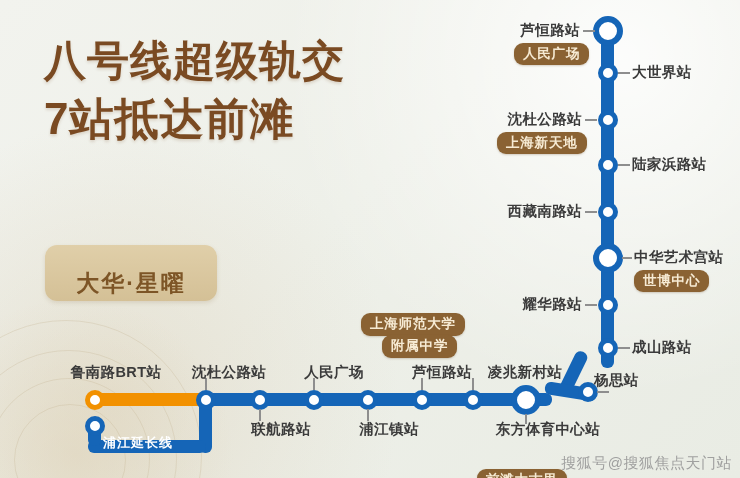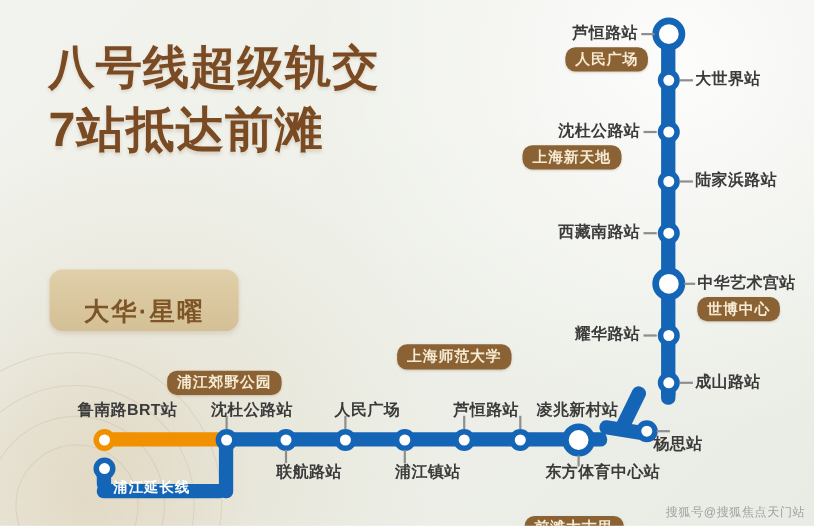--- a/index.html
+++ b/index.html
@@ -83,21 +83,21 @@
   .poi.two{line-height:16px;padding:3px 9px 4px;}
 
   
   .online-label{
     position:absolute;color:#ffffff;font-size:13px;font-weight:bold;
     letter-spacing:1px;white-space:nowrap;
   }
 
   
   .watermark{
-    position:absolute;right:8px;bottom:5px;color:#9a9a9a;font-size:11px;
+    position:absolute;right:8px;bottom:5px;color:#9a9a9a;font-size:15px;
     letter-spacing:.5px;opacity:.92;white-space:nowrap;
   }
 </style>
 </head>
 <body>
 
 <div id="poster">
 
   <div class="glow"></div>
   <div class="ring r1"></div>
@@ -170,34 +170,34 @@
   <div class="tick tick-v" style="left:525px;top:414px;height:10px;"></div>
 
   <div class="stn l" style="left:580px;top:30px;">芦恒路站</div>
   <div class="stn r" style="left:632px;top:72px;">大世界站</div>
   <div class="stn l" style="left:582px;top:119px;">沈杜公路站</div>
   <div class="stn r" style="left:632px;top:164px;">陆家浜路站</div>
   <div class="stn l" style="left:582px;top:211px;">西藏南路站</div>
   <div class="stn r" style="left:634px;top:257px;">中华艺术宫站</div>
   <div class="stn l" style="left:582px;top:304px;">耀华路站</div>
   <div class="stn r" style="left:632px;top:347px;">成山路站</div>
-  <div class="stn r" style="left:594px;top:404px;">杨思站</div>
+  <div class="stn r" style="left:594px;top:380px;">杨思站</div>
 
   <div class="stn c" style="left:95px;top:363px;">鲁南路BRT站</div>
   <div class="stn c" style="left:208px;top:363px;">沈杜公路站</div>
   <div class="stn c" style="left:260px;top:420px;">联航路站</div>
   <div class="stn c" style="left:313px;top:363px;">人民广场</div>
   <div class="stn c" style="left:368px;top:420px;">浦江镇站</div>
   <div class="stn c" style="left:421px;top:363px;">芦恒路站</div>
   <div class="stn c" style="left:504px;top:363px;">凌兆新村站</div>
   <div class="stn c" style="left:527px;top:420px;">东方体育中心站</div>
 
   <div class="poi" style="left:514px;top:43px;">人民广场</div>
-  <div class="poi" style="left:475px;top:132px;text-align:center;">上海新天地</div>
+  <div class="poi" style="left:497px;top:132px;text-align:center;">上海新天地</div>
   <div class="poi" style="left:634px;top:270px;">世博中心</div>
   <div class="poi" style="left:477px;top:441px;margin-top:28px;">前滩太古里</div>
-  <div class="poi" style="left:152px;top:337px;">浦江郊野公园</div>
 
   <div class="poi two" style="left:361px;top:313px;">上海师范大学</div>
+  <div class="poi two" style="left:382px;top:335px;">附属中学</div>
 
   <div class="watermark">搜狐号@搜狐焦点天门站</div>
 
 </div>
 
 </body></html>

